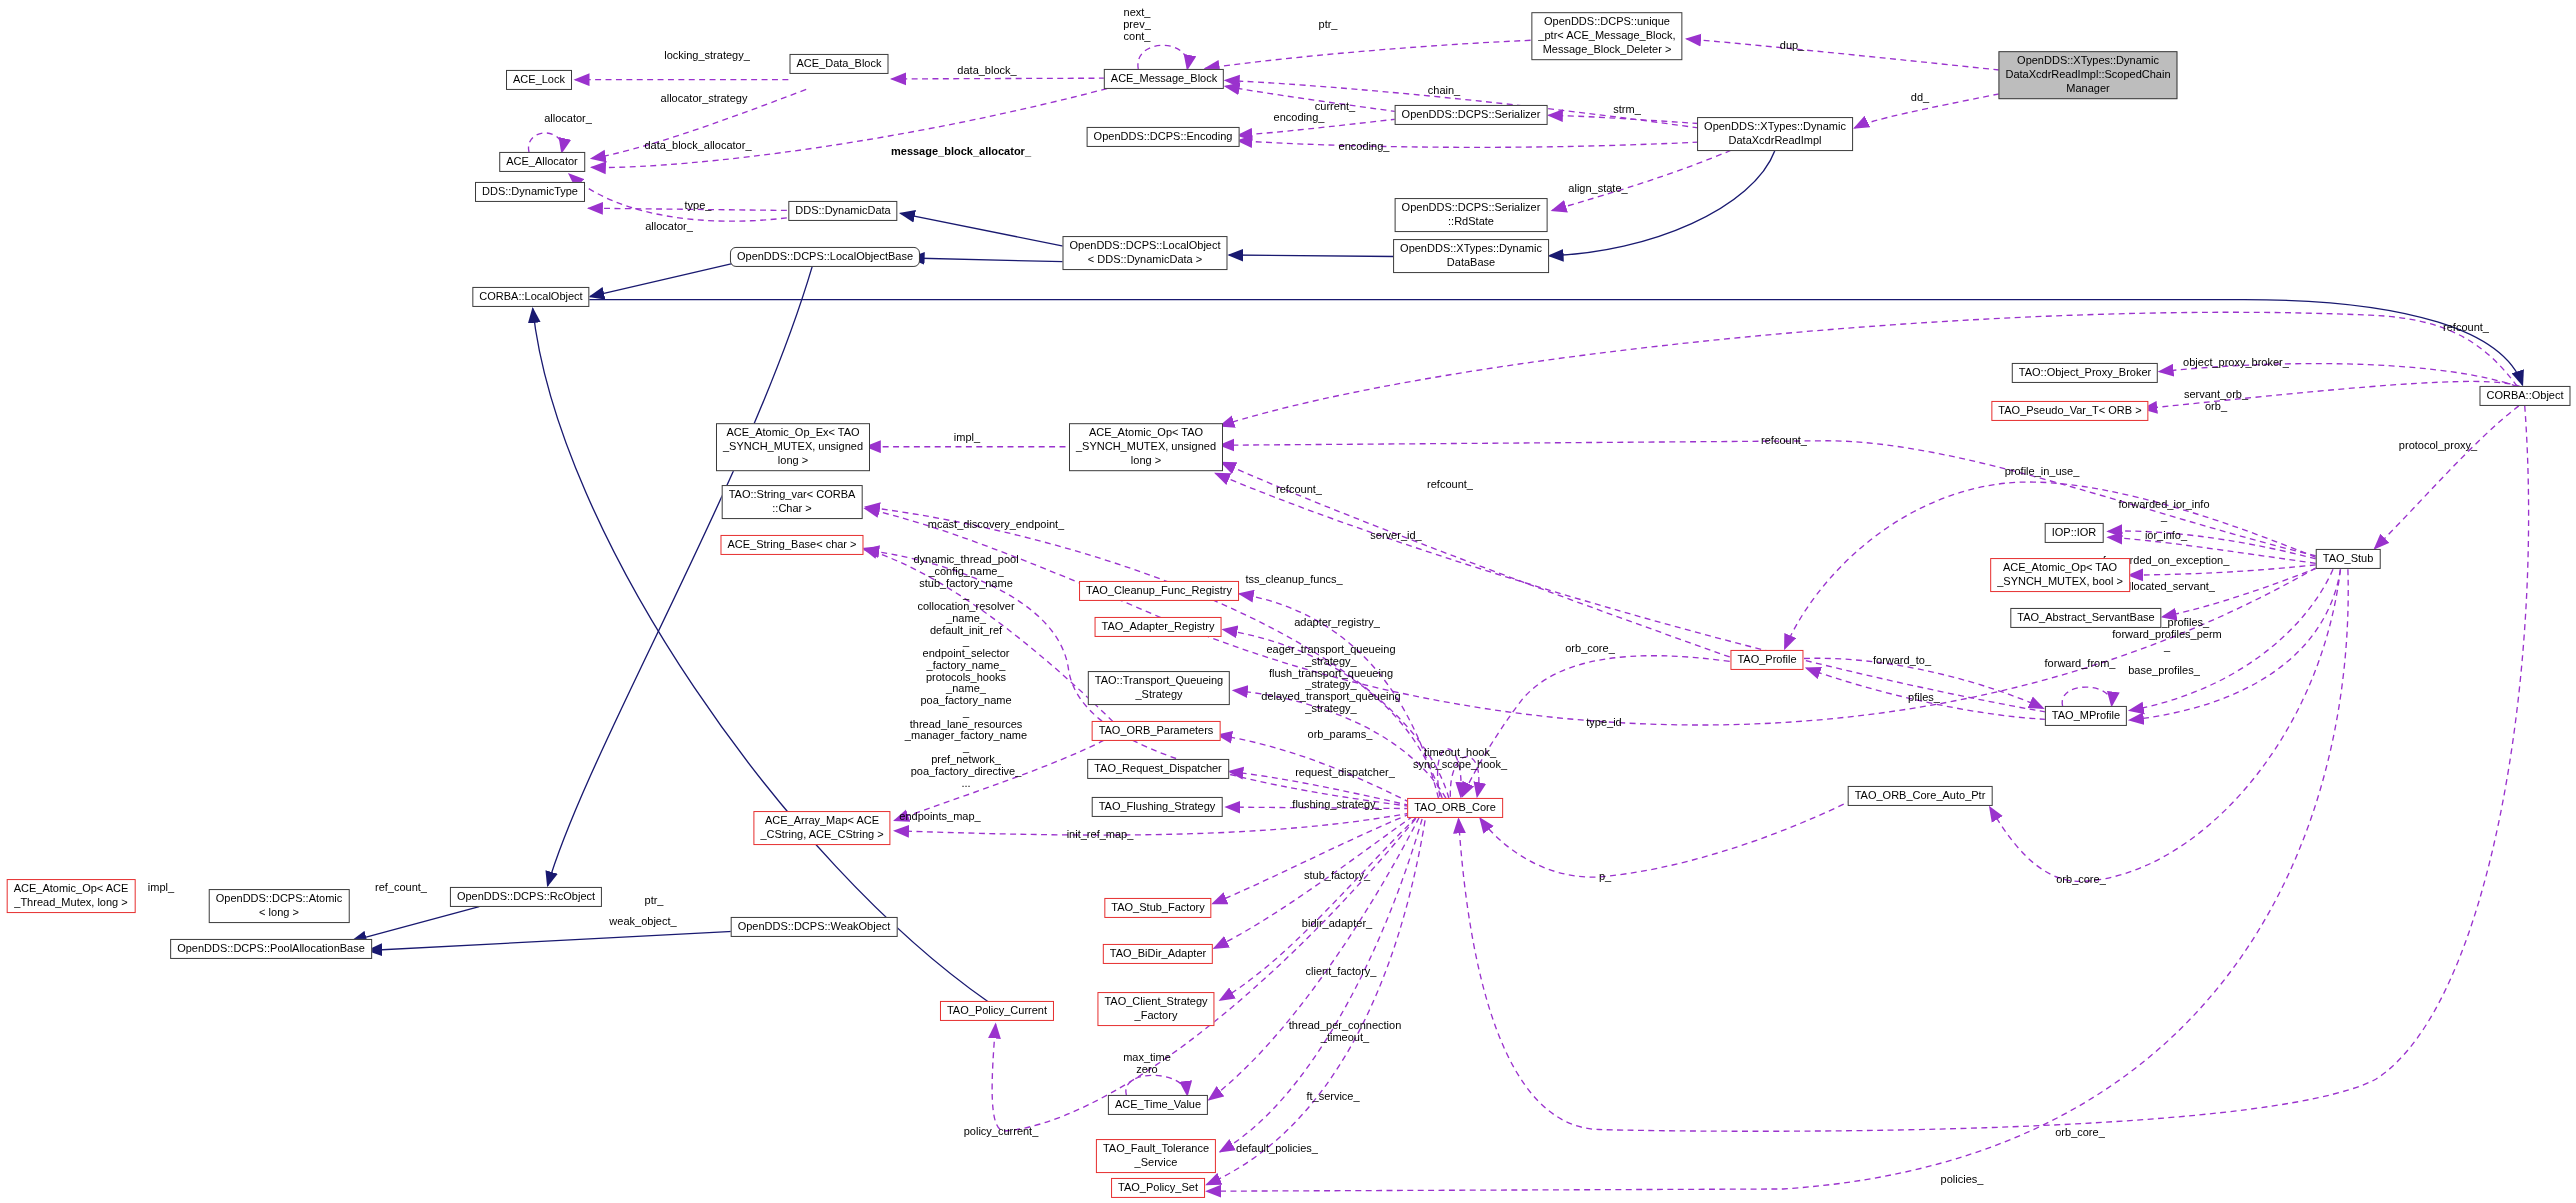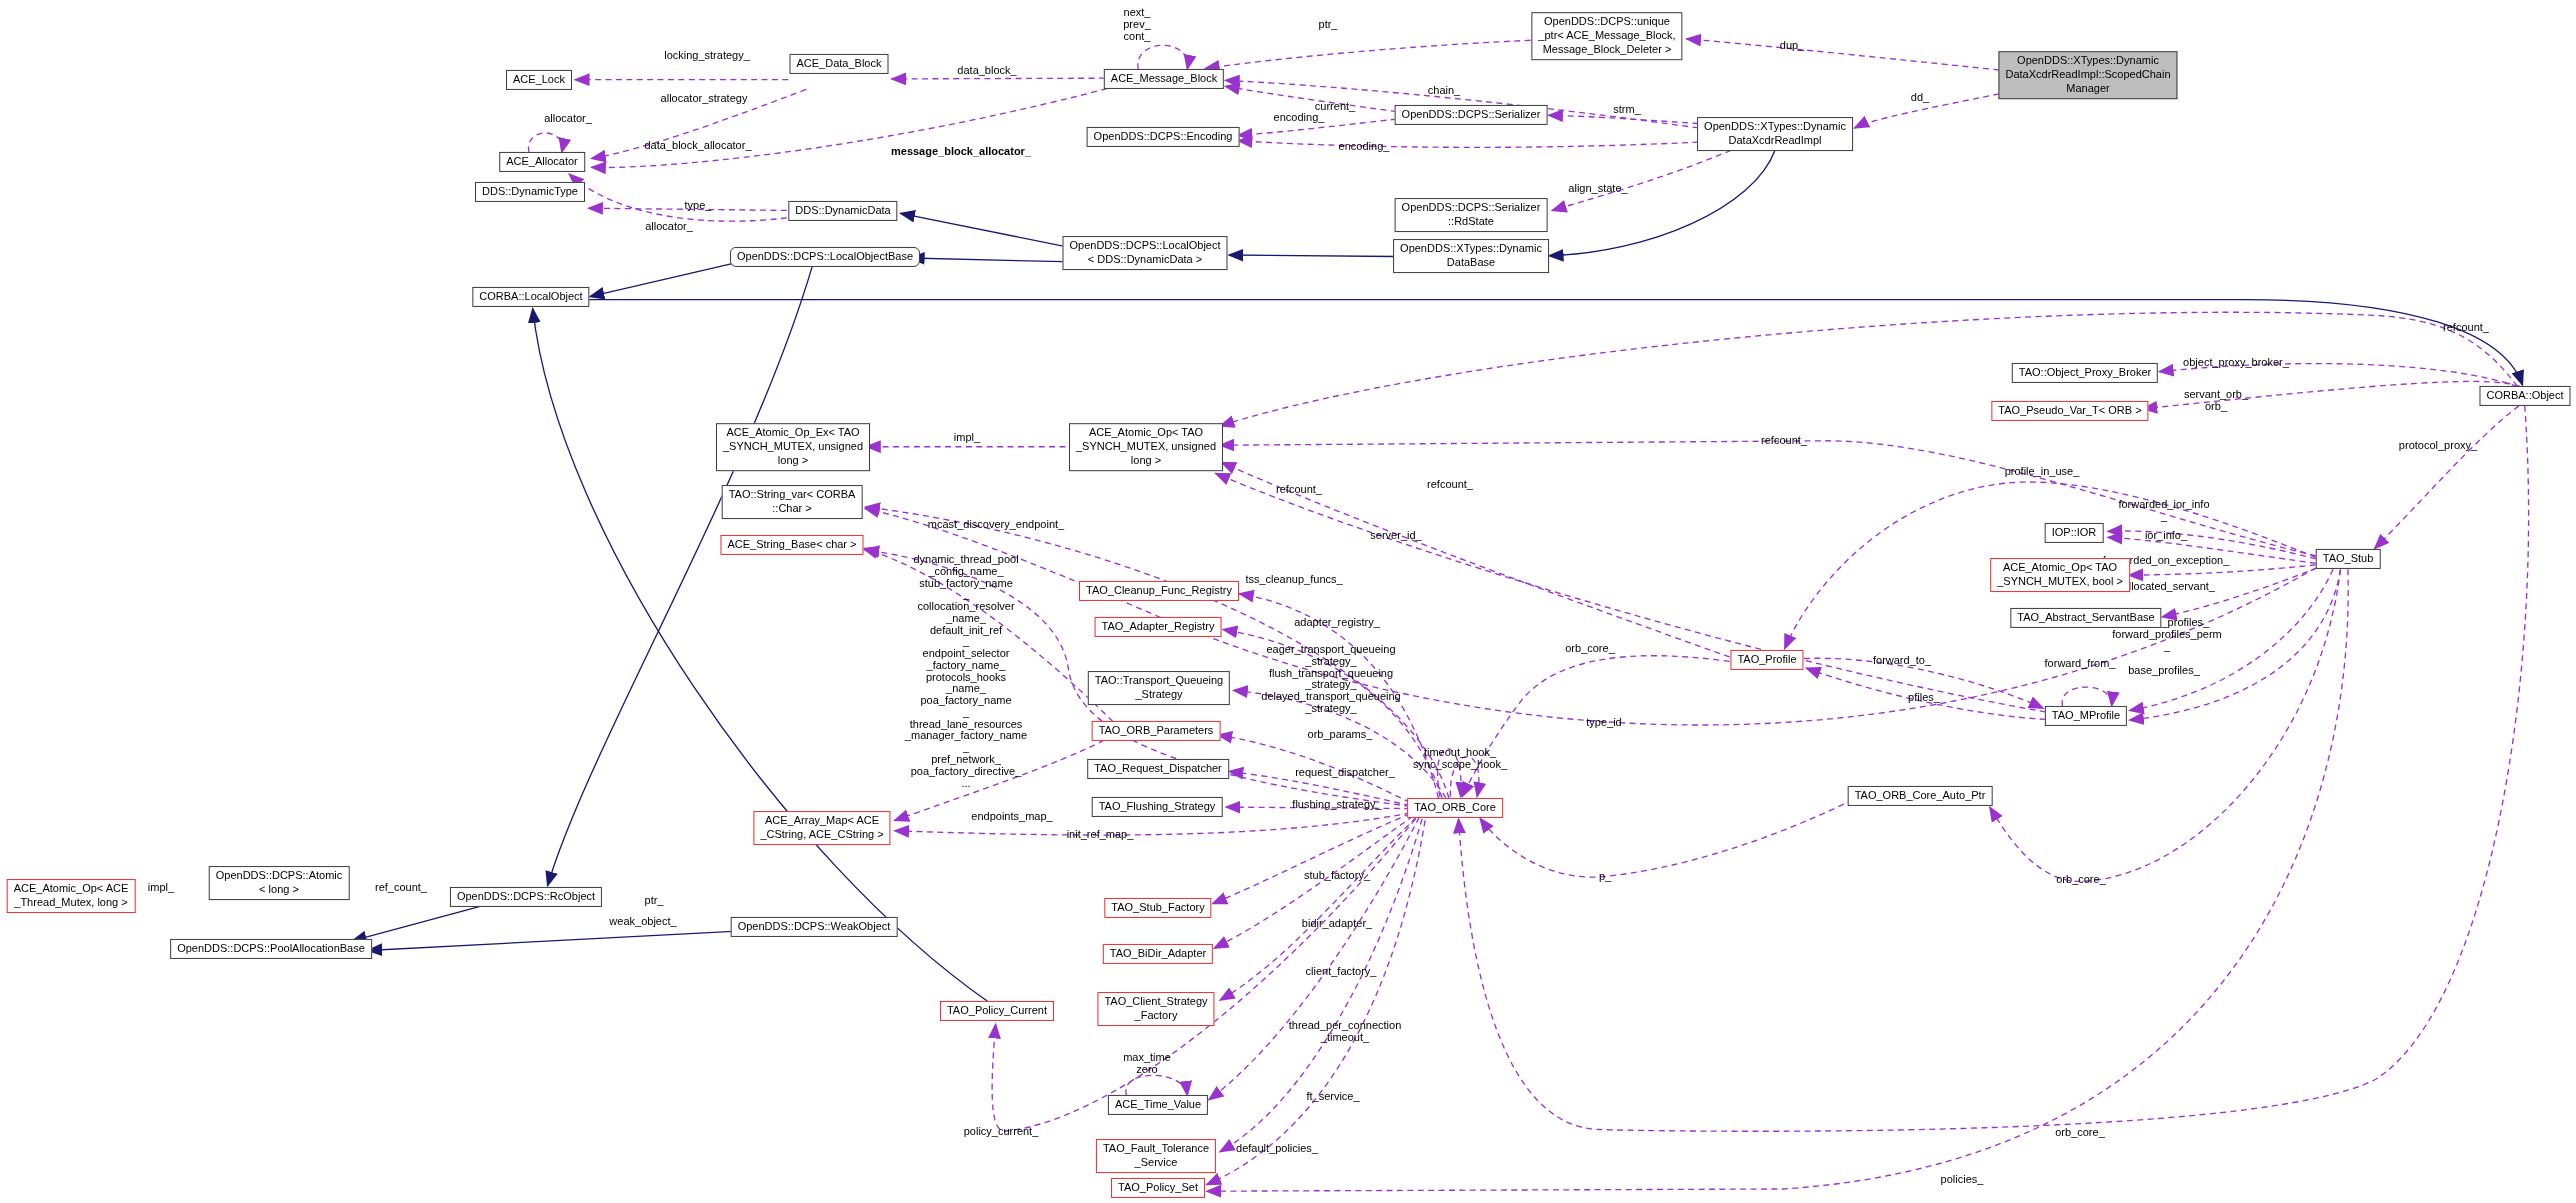--- a/index.html
+++ b/index.html
@@ -142,21 +142,21 @@
 flush_transport_queueing
 _strategy_
 delayed_transport_queueing
 _strategy_</div>
     <div class="edge-label" style="left: 1340px; top: 735px;">orb_params_</div>
     <div class="edge-label" style="left: 1345px; top: 773px;">request_dispatcher_</div>
     <div class="edge-label" style="left: 1337px; top: 805px;">flushing_strategy_</div>
     <div class="edge-label" style="left: 1460px; top: 759px;">timeout_hook_
 sync_scope_hook_</div>
     <div class="edge-label" style="left: 1100px; top: 835px;">init_ref_map_</div>
-    <div class="edge-label" style="left: 1012px; top: 817px;">endpoints_map_</div>
+    <div class="edge-label" style="left: 940px; top: 817px;">endpoints_map_</div>
     <div class="edge-label" style="left: 966px; top: 672px;">dynamic_thread_pool
 _config_name_
 stub_factory_name
 _
 collocation_resolver
 _name_
 default_init_ref
 _
 endpoint_selector
 _factory_name_
@@ -251,21 +251,21 @@
     <div class="node" style="left: 2074px; top: 533px;">IOP::IOR</div>
     <div class="node unresolved" style="left: 2060px; top: 575px;">ACE_Atomic_Op&lt; TAO
 _SYNCH_MUTEX, bool &gt;</div>
     <div class="node" style="left: 2086px; top: 618px;">TAO_Abstract_ServantBase</div>
     <div class="node unresolved" style="left: 1767px; top: 660px;">TAO_Profile</div>
     <div class="node" style="left: 2086px; top: 716px;">TAO_MProfile</div>
     <div class="node" style="left: 2348px; top: 559px;">TAO_Stub</div>
     <div class="node" style="left: 1920px; top: 796px;">TAO_ORB_Core_Auto_Ptr</div>
     <div class="node unresolved" style="left: 71px; top: 896px;">ACE_Atomic_Op&lt; ACE
 _Thread_Mutex, long &gt;</div>
-    <div class="node" style="left: 279px; top: 883px; text-align: center;">OpenDDS::DCPS::Atomic
+    <div class="node" style="left: 279px; top: 906px; text-align: center;">OpenDDS::DCPS::Atomic
 &lt; long &gt;</div>
     <div class="node" style="left: 526px; top: 897px;">OpenDDS::DCPS::RcObject</div>
     <div class="node" style="left: 814px; top: 927px;">OpenDDS::DCPS::WeakObject</div>
     <div class="node" style="left: 271px; top: 949px;">OpenDDS::DCPS::PoolAllocationBase</div>
     <div class="node unresolved" style="left: 997px; top: 1011px;">TAO_Policy_Current</div>
     <div class="node unresolved" style="left: 1158px; top: 908px;">TAO_Stub_Factory</div>
     <div class="node unresolved" style="left: 1158px; top: 954px;">TAO_BiDir_Adapter</div>
     <div class="node unresolved" style="left: 1156px; top: 1009px;">TAO_Client_Strategy
 _Factory</div>
     <div class="node" style="left: 1158px; top: 1105px;">ACE_Time_Value</div>

